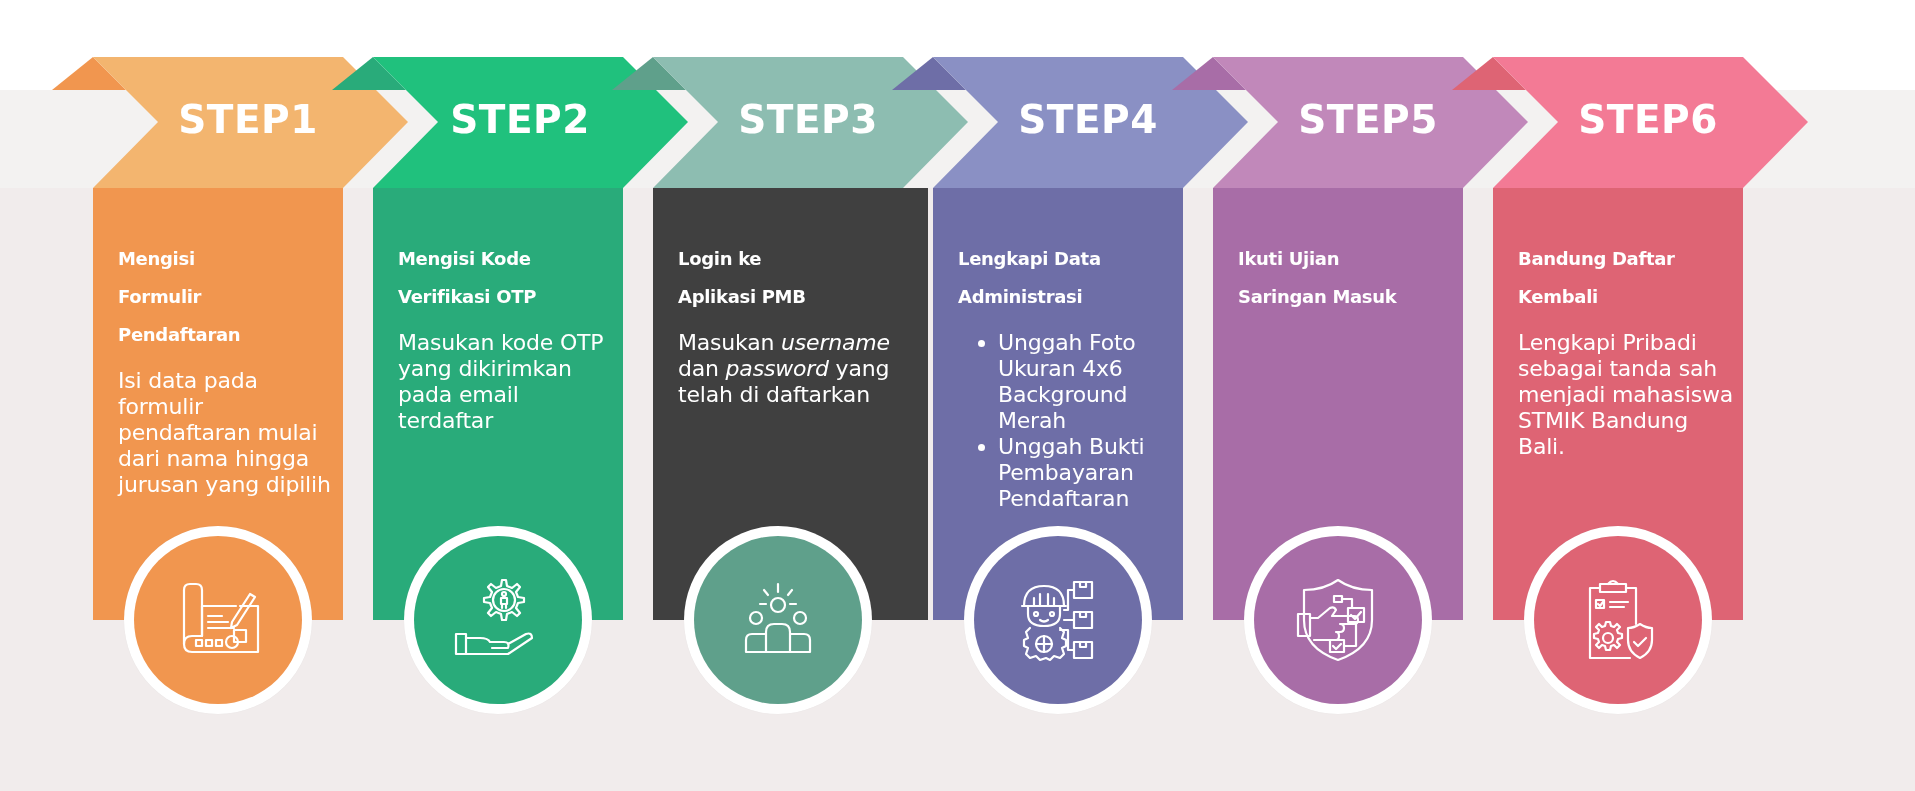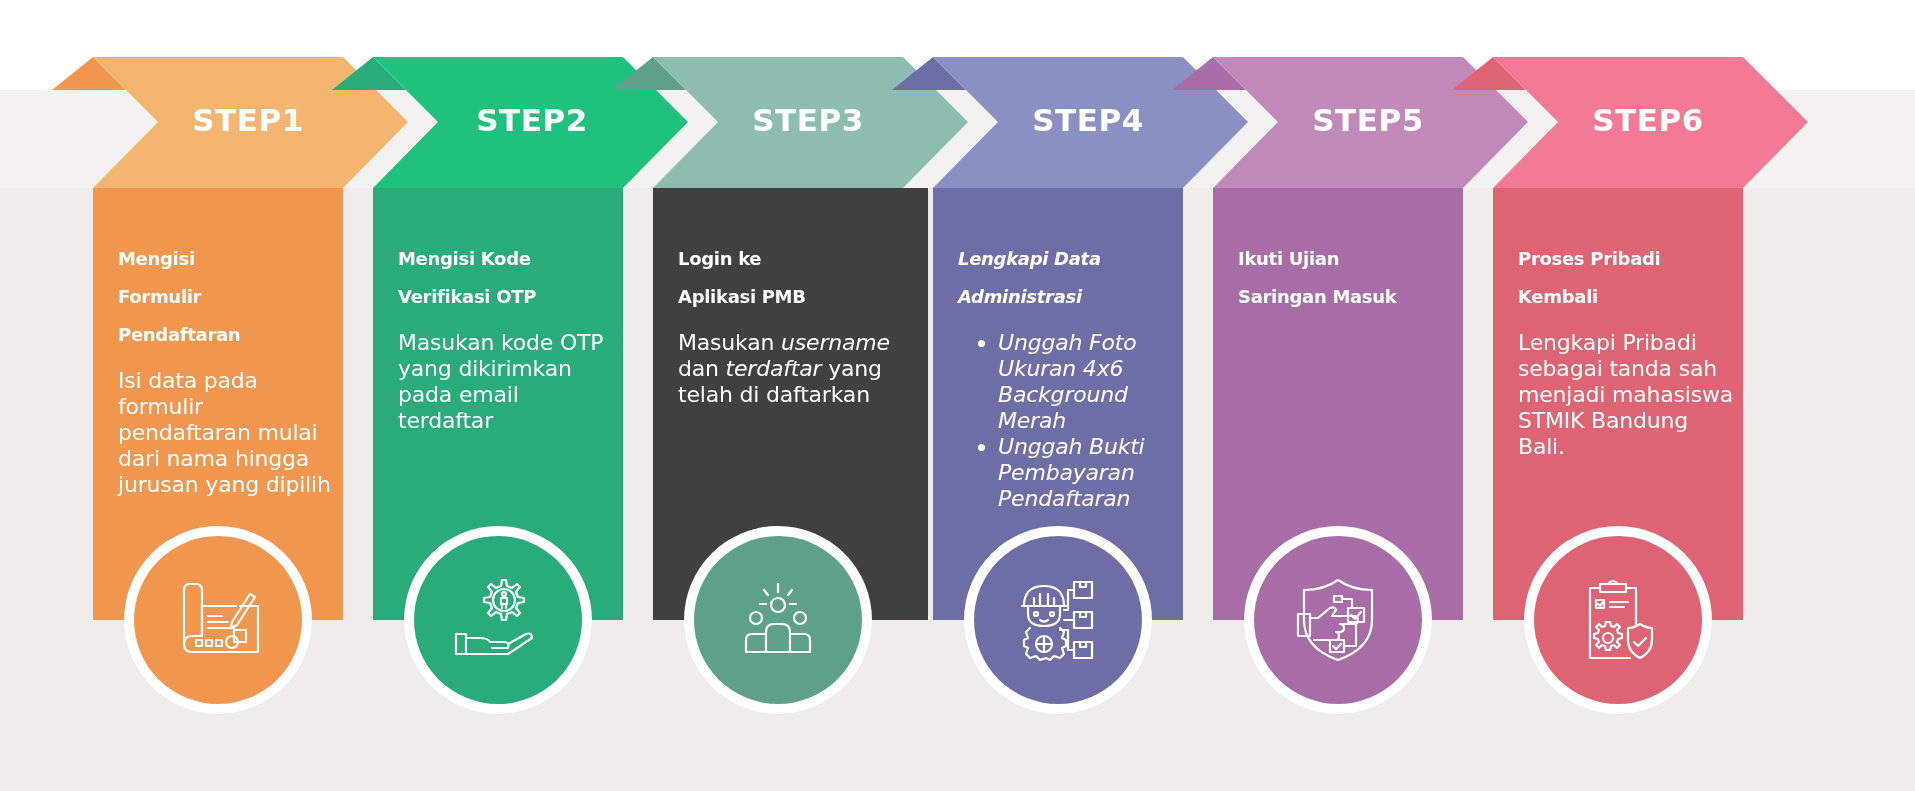--- a/index.html
+++ b/index.html
@@ -1,20 +1,20 @@
 <!DOCTYPE html>
 <html><head>
 <meta charset="utf-8">
 <style>
   html, body { margin:0; padding:0; }
   body { width:1915px; height:791px; position:relative; overflow:hidden; background:#f1ecec; font-family:"Liberation Sans", sans-serif; }
   .top-white { position:absolute; left:0; top:0; width:1915px; height:90px; background:#ffffff; }
   .band { position:absolute; left:0; top:90px; width:1915px; height:98px; background:#f3f2f1; }
   svg.arrows { position:absolute; left:0; top:0; width:1915px; height:200px; }
-  .step-label { position:absolute; top:98px; width:200px; text-align:center; color:#fff; font-family:"DejaVu Sans", sans-serif; font-weight:bold; font-size:31px; letter-spacing:0.5px; line-height:44px; }
+  .step-label { position:absolute; top:98px; width:200px; text-align:center; color:#fff; font-family:"DejaVu Sans", sans-serif; font-weight:bold; font-size:39px; letter-spacing:0.5px; line-height:44px; }
   .panel { position:absolute; top:188px; width:250px; height:432px; }
   .panel .content { position:absolute; left:25px; top:52px; width:222px; color:#fff; }
   .heading { font-family:"DejaVu Sans", sans-serif; font-weight:bold; font-size:18px; line-height:38px; margin:0 0 14px 0; letter-spacing:-0.3px; }
   .body { font-family:"DejaVu Sans", sans-serif; font-size:22px; line-height:26px; margin:0; letter-spacing:-0.2px; }
   .body em { font-style:italic; }
   ul.body { padding-left:30px; margin:10px; }
   ul.body li { margin:0; }
   .circle { position:absolute; width:188px; height:188px; border-radius:50%; background:#fff; top:526px; box-shadow:0 0 1px rgba(0,0,0,0.08); }
   .circle .inner { position:absolute; left:10px; top:10px; width:168px; height:168px; border-radius:50%; display:flex; align-items:center; justify-content:center; }
   .circle svg { width:96px; height:96px; }
@@ -66,21 +66,21 @@
       <rect x="26" y="68" width="6" height="6"></rect>
         <rect x="36" y="68" width="6" height="6"></rect>
         <rect x="46" y="68" width="6" height="6"></rect>
       <circle cx="62" cy="70" r="6"></circle>
         <rect x="64" y="58" width="12" height="12"></rect>
       <path d="M62 50 l18-28 l5 3 l-18 28 l-6 3 z"></path>
     </svg>
   </div>
 </div>
 
-<div class="step-label" style="left:432px">STEP2</div>
+<div class="step-label" style="left:420px">STEP2</div>
 <div class="panel" style="left: 373px; background: rgb(41, 171, 122);">
   <div class="content">
     <h2 class="heading">
       <span>Mengisi Kode</span><br>
       <span>Verifikasi OTP</span>
     </h2>
     <p class="body">Masukan kode OTP yang dikirimkan pada email terdaftar</p>
   </div>
 </div>
 <div class="circle" style="left:404px">
@@ -96,21 +96,21 @@
   </div>
 </div>
 
 <div class="step-label" style="left:708px">STEP3</div>
 <div class="panel" style="left: 653px; background: #404040; padding-left: 25px;">
   <div class="content">
     <h2 class="heading">
       <span>Login ke</span><br>
       <span>Aplikasi PMB</span>
     </h2>
-    <p class="body"><span>Masukan </span><em>username</em><span> dan </span><em>terdaftar</em><span> yang telah di daftarkan</span></p>
+    <p class="body"><span>Masukan </span><em>username</em><span> dan </span><em>password</em><span> yang telah di daftarkan</span></p>
   </div>
 </div>
 <div class="circle" style="left:684px">
   <div class="inner" style="background: rgb(95, 160, 139);">
     <svg viewBox="0 0 96 96" fill="none" stroke="#fff" stroke-width="2.2" stroke-linejoin="round" stroke-linecap="round">
       <line x1="48" y1="12" x2="48" y2="20"></line>
         <line x1="34" y1="18" x2="38" y2="23"></line>
         <line x1="62" y1="18" x2="58" y2="23"></line>
       <line x1="30" y1="32" x2="36" y2="32"></line>
         <line x1="60" y1="32" x2="66" y2="32"></line>
@@ -118,21 +118,21 @@
       <circle cx="26" cy="46" r="6"></circle>
         <circle cx="70" cy="46" r="6"></circle>
       <path d="M36 80 v-20 q0-8 8-8 h8 q8 0 8 8 v20 z"></path>
       <path d="M36 62 h-14 q-6 0-6 6 v12 h20"></path>
       <path d="M60 62 h14 q6 0 6 6 v12 h-20"></path>
     </svg>
   </div>
 </div>
 
 <div class="step-label" style="left:988px">STEP4</div>
-<div class="panel" style="left: 933px; background: rgb(110, 110, 167); font-style: italic;">
+<div class="panel" style="left: 933px; background: rgb(110, 110, 167);">
   <div class="content">
     <h2 class="heading">
       <span>Lengkapi Data</span><br>
       <span>Administrasi</span>
     </h2>
     <ul class="body">
       <li>Unggah Foto Ukuran 4x6 Background Merah</li>
       <li>Unggah Bukti Pembayaran Pendaftaran</li>
     </ul>
   </div>
@@ -188,21 +188,21 @@
         <path d="M43 74 l3 3 l5-5"></path>
       <path d="M54 74 h12 v-24"></path>
     </svg>
   </div>
 </div>
 
 <div class="step-label" style="left:1548px">STEP6</div>
 <div class="panel" style="left: 1493px; background: rgb(222, 100, 116);">
   <div class="content">
     <h2 class="heading">
-      <span>Proses Pribadi</span><br>
+      <span>Bandung Daftar</span><br>
       <span>Kembali</span>
     </h2>
     <p class="body">Lengkapi Pribadi sebagai tanda sah menjadi mahasiswa STMIK Bandung Bali.</p>
   </div>
 </div>
 <div class="circle" style="left:1524px">
   <div class="inner" style="background: rgb(222, 100, 116);">
     <svg viewBox="0 0 96 96" fill="none" stroke="#fff" stroke-width="2.2" stroke-linejoin="round" stroke-linecap="round">
       <path d="M66 52 v-36 h-10 M30 16 h-10 v70 h40"></path>
       <rect x="30" y="12" width="26" height="8"></rect>

